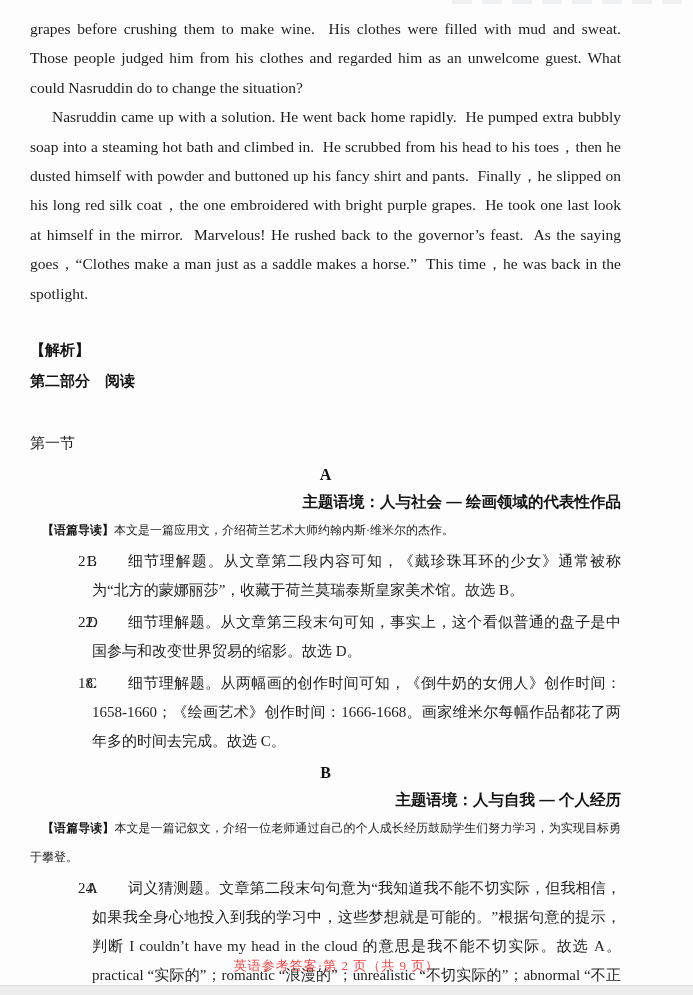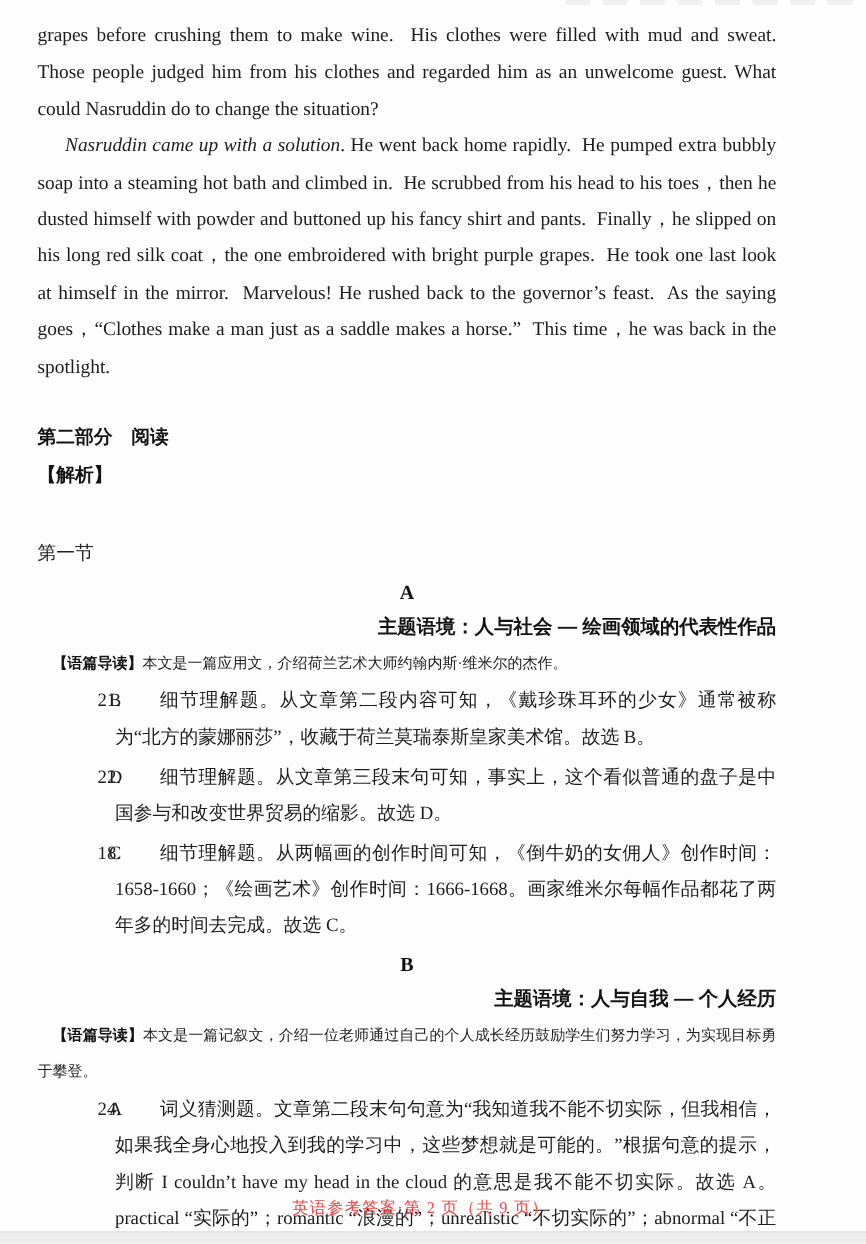--- a/index.html
+++ b/index.html
@@ -25,21 +25,21 @@
   .content {
     position: relative;
     padding: 14px 72px 0 30px;
   }
   .en-para {
     line-height: 29.4px;
     text-align: justify;
     white-space: pre-wrap;
   }
   .en-para.indent { text-indent: 22px; }
-  .lead-italic { font-style: italic; }
+  .lead-italic { }
   .analysis-block { margin-top: 26px; }
   .h-bold {
     font-family: "Liberation Sans", "DejaVu Sans", sans-serif;
     font-weight: bold;
     font-size: 15px;
     line-height: 31px;
     color: #141414;
   }
   .plain-head { line-height: 31px; font-size: 15px; color: #222; margin-top: 32px; }
   .center-letter {
@@ -117,22 +117,22 @@
   <div class="btn"></div>
 </div>
 
 <div class="content">
 
   <p class="en-para">grapes before crushing them to make wine.  His clothes were filled with mud and sweat.  Those people judged him from his clothes and regarded him as an unwelcome guest. What could Nasruddin do to change the situation?</p>
 
   <p class="en-para indent"><span class="lead-italic">Nasruddin came up with a solution</span><span>. He went back home rapidly.  He pumped extra bubbly soap into a steaming hot bath and climbed in.  He scrubbed from his head to his toes，then he dusted himself with powder and buttoned up his fancy shirt and pants.  Finally，he slipped on his long red silk coat，the one embroidered with bright purple grapes.  He took one last look at himself in the mirror.  Marvelous! He rushed back to the governor’s feast.  As the saying goes，“Clothes make a man just as a saddle makes a horse.”  This time，he was back in the spotlight.</span></p>
 
   <div class="analysis-block">
+    <div class="h-bold">【解析】</div>
     <div class="h-bold">第二部分　阅读</div>
-    <div class="h-bold">【解析】</div>
     <div class="plain-head">第一节</div>
   </div>
 
   <div>
     <div class="center-letter">A</div>
     <div class="theme">主题语境：人与社会 — 绘画领域的代表性作品</div>
     <p class="intro"><span class="intro-label">【语篇导读】</span><span>本文是一篇应用文，介绍荷兰艺术大师约翰内斯·维米尔的杰作。</span></p>
     <div class="items">
       <div class="item">
         <span class="num">21.</span>

